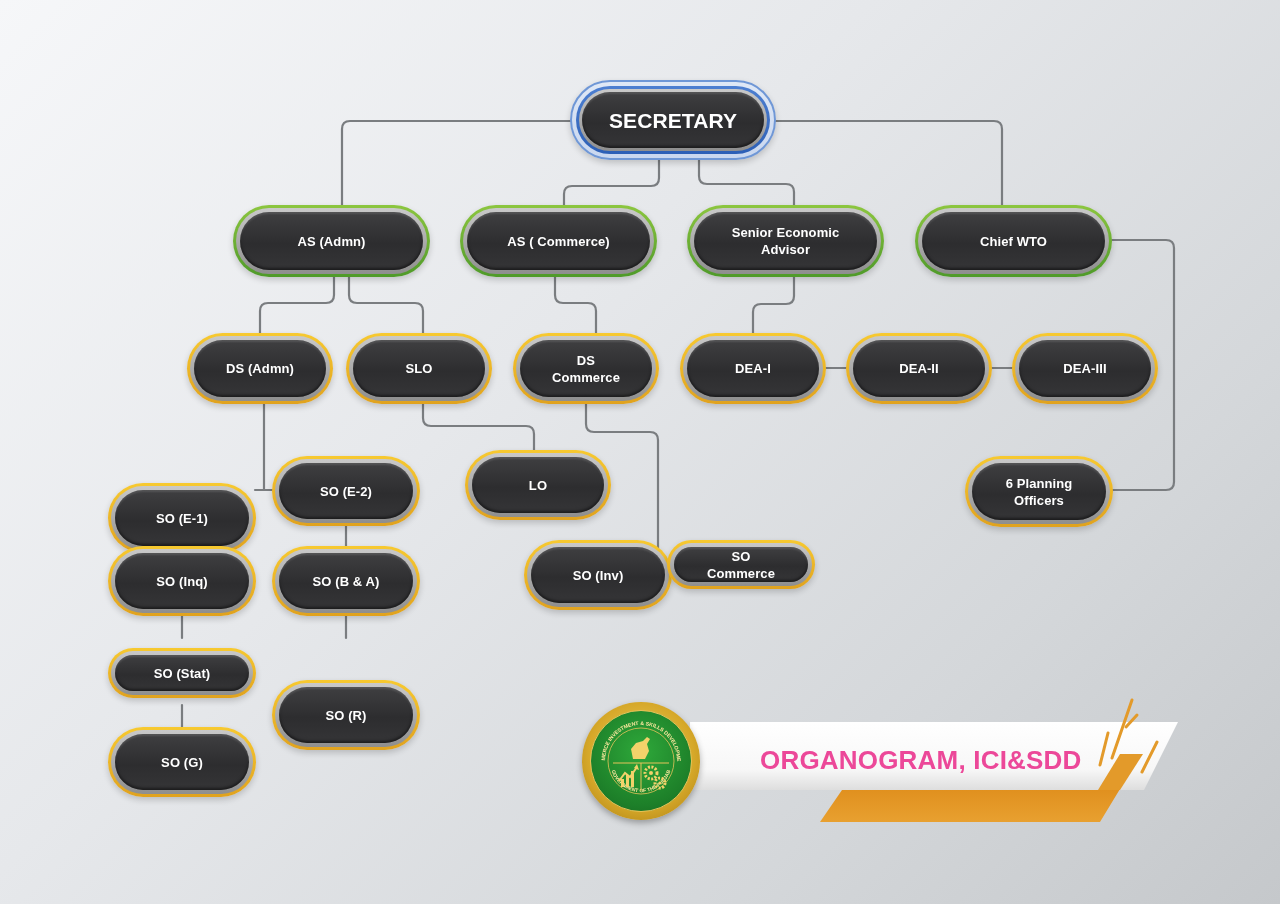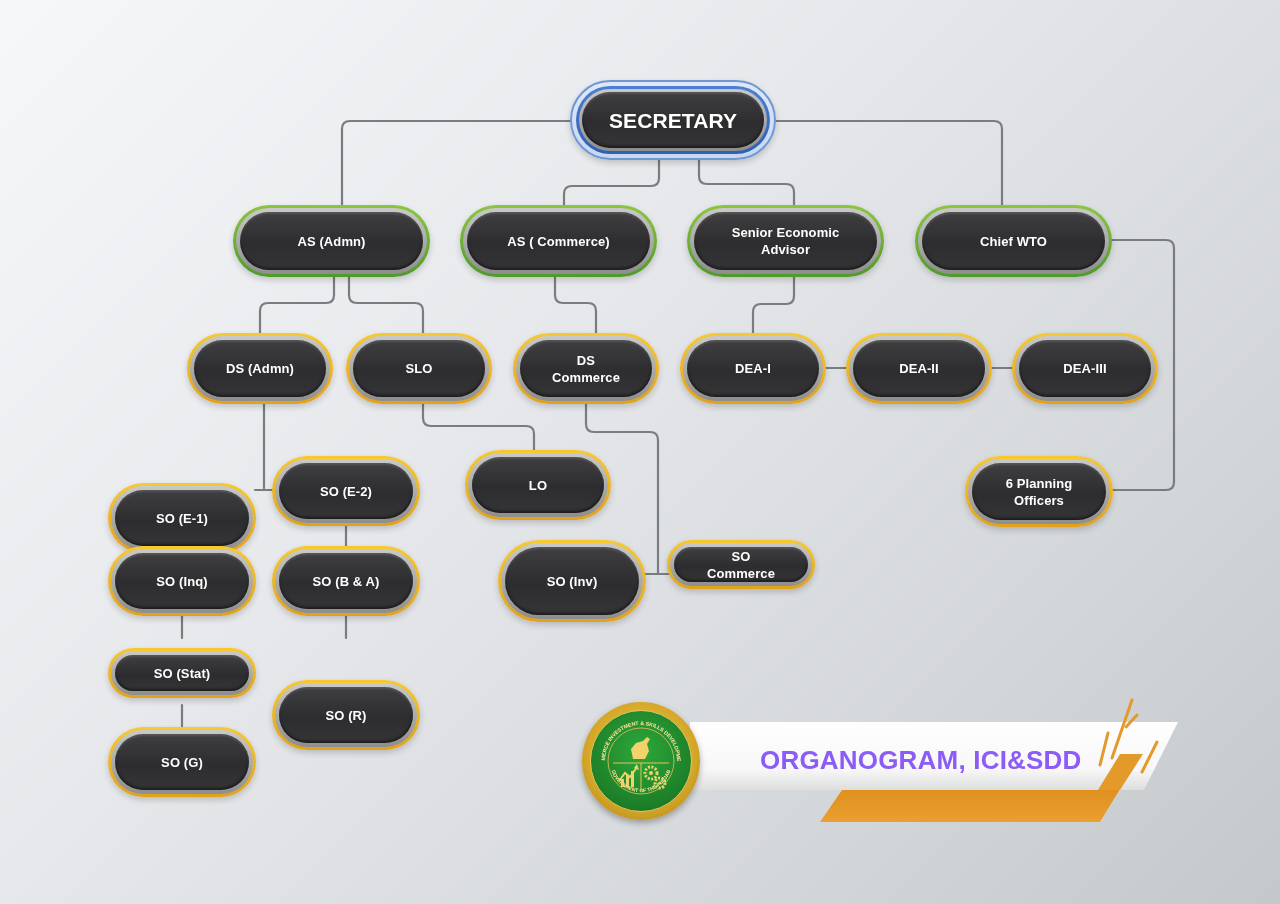--- a/index.html
+++ b/index.html
@@ -46,21 +46,21 @@
     color:#ffffff; font-weight:bold; font-size:13px; line-height:17px;
     text-align:center; white-space:pre-line;
     letter-spacing:0.1px;
   }
   .node.blue .label { font-size:21px; }
 
   
   #banner { position:absolute; left:0; top:0; width:1280px; height:904px; pointer-events:none; }
   .banner-title {
     position:absolute; left:760px; top:740px; width:330px; height:40px;
-    color:#8b5cf6; font-weight:bold; font-size:26px; line-height:40px;
+    color:#ec4899; font-weight:bold; font-size:26px; line-height:40px;
     letter-spacing:0.2px; white-space:nowrap;
   }
   .emblem {
     position:absolute; left:582px; top:702px; width:118px; height:118px;
     border-radius:50%;
     background: radial-gradient(circle at 50% 45%, #f2d26a 0%, #d6a829 60%, #a57a12 100%);
     box-shadow: 0 3px 6px rgba(0,0,0,0.3);
   }
   .emblem-inner {
     position:absolute; left:8px; top:8px; width:102px; height:102px; border-radius:50%;
@@ -216,21 +216,21 @@
     <div class="gap"></div>
     <div class="pill"></div>
   <span class="label">SO (Inq)</span>
 </div>
 <div class="node gold" style="left:272px;top:546px;width:148px;height:70px;justify-content:center;">
   <div class="ring"></div>
     <div class="gap"></div>
     <div class="pill"></div>
   <span class="label">SO (B &amp; A)</span>
 </div>
-<div class="node gold" style="left:498px;top:540px;width:148px;height:82px;">
+<div class="node gold" style="left:524px;top:540px;width:148px;height:70px;">
   <div class="ring"></div>
     <div class="gap"></div>
     <div class="pill"></div>
   <span class="label">SO (Inv)</span>
 </div>
 <div class="node gold" style="left:667px;top:540px;width:148px;height:49px;">
   <div class="ring"></div>
     <div class="gap"></div>
     <div class="pill"></div>
   <span class="label">SO

